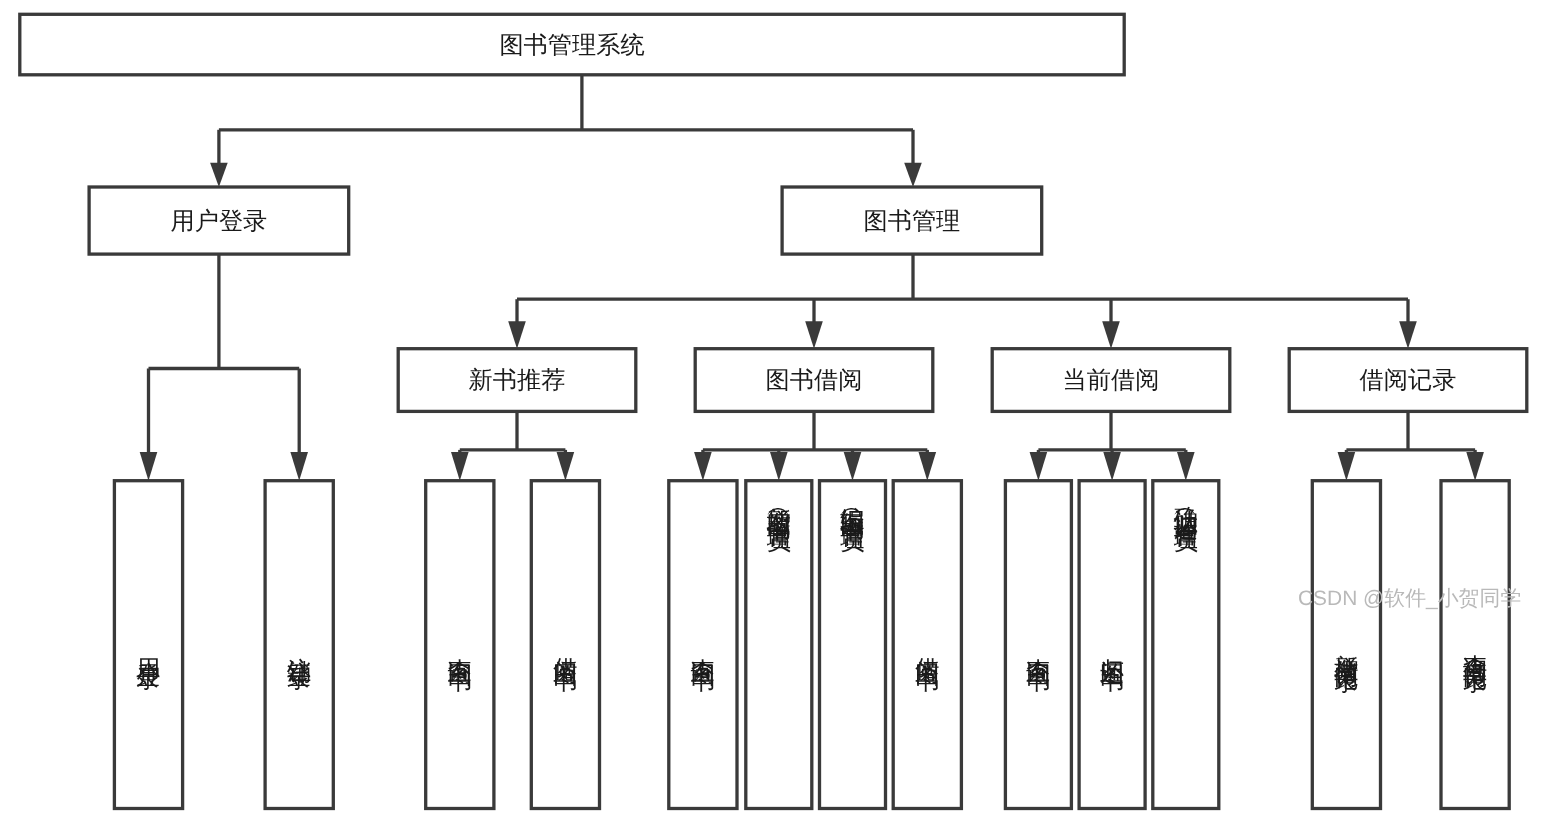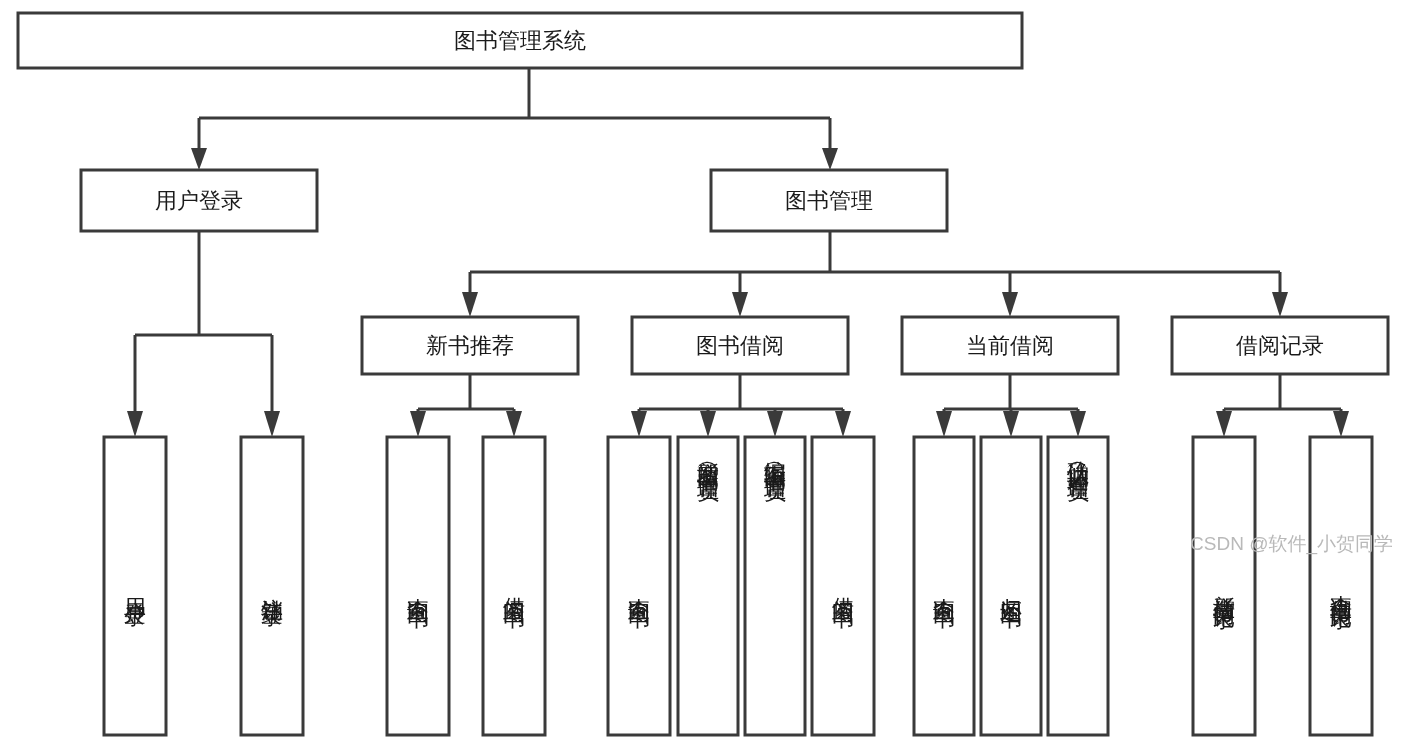--- a/index.html
+++ b/index.html
@@ -62,21 +62,21 @@
     font-family: "Liberation Sans", "DejaVu Sans", sans-serif;
     font-size: 22px;
     line-height: 1.18;
     color: #1a1a1a;
     letter-spacing: 3px;
     white-space: nowrap;
     text-align: center;
   }
   .watermark {
     position: absolute;
-    right: 12px;
+    right: 22px;
     bottom: 6px;
     font-family: "Liberation Sans", "DejaVu Sans", sans-serif;
     font-size: 19px;
     color: #b9b9b9;
     white-space: nowrap;
   }
 </style>
 </head>
 <body>
 

